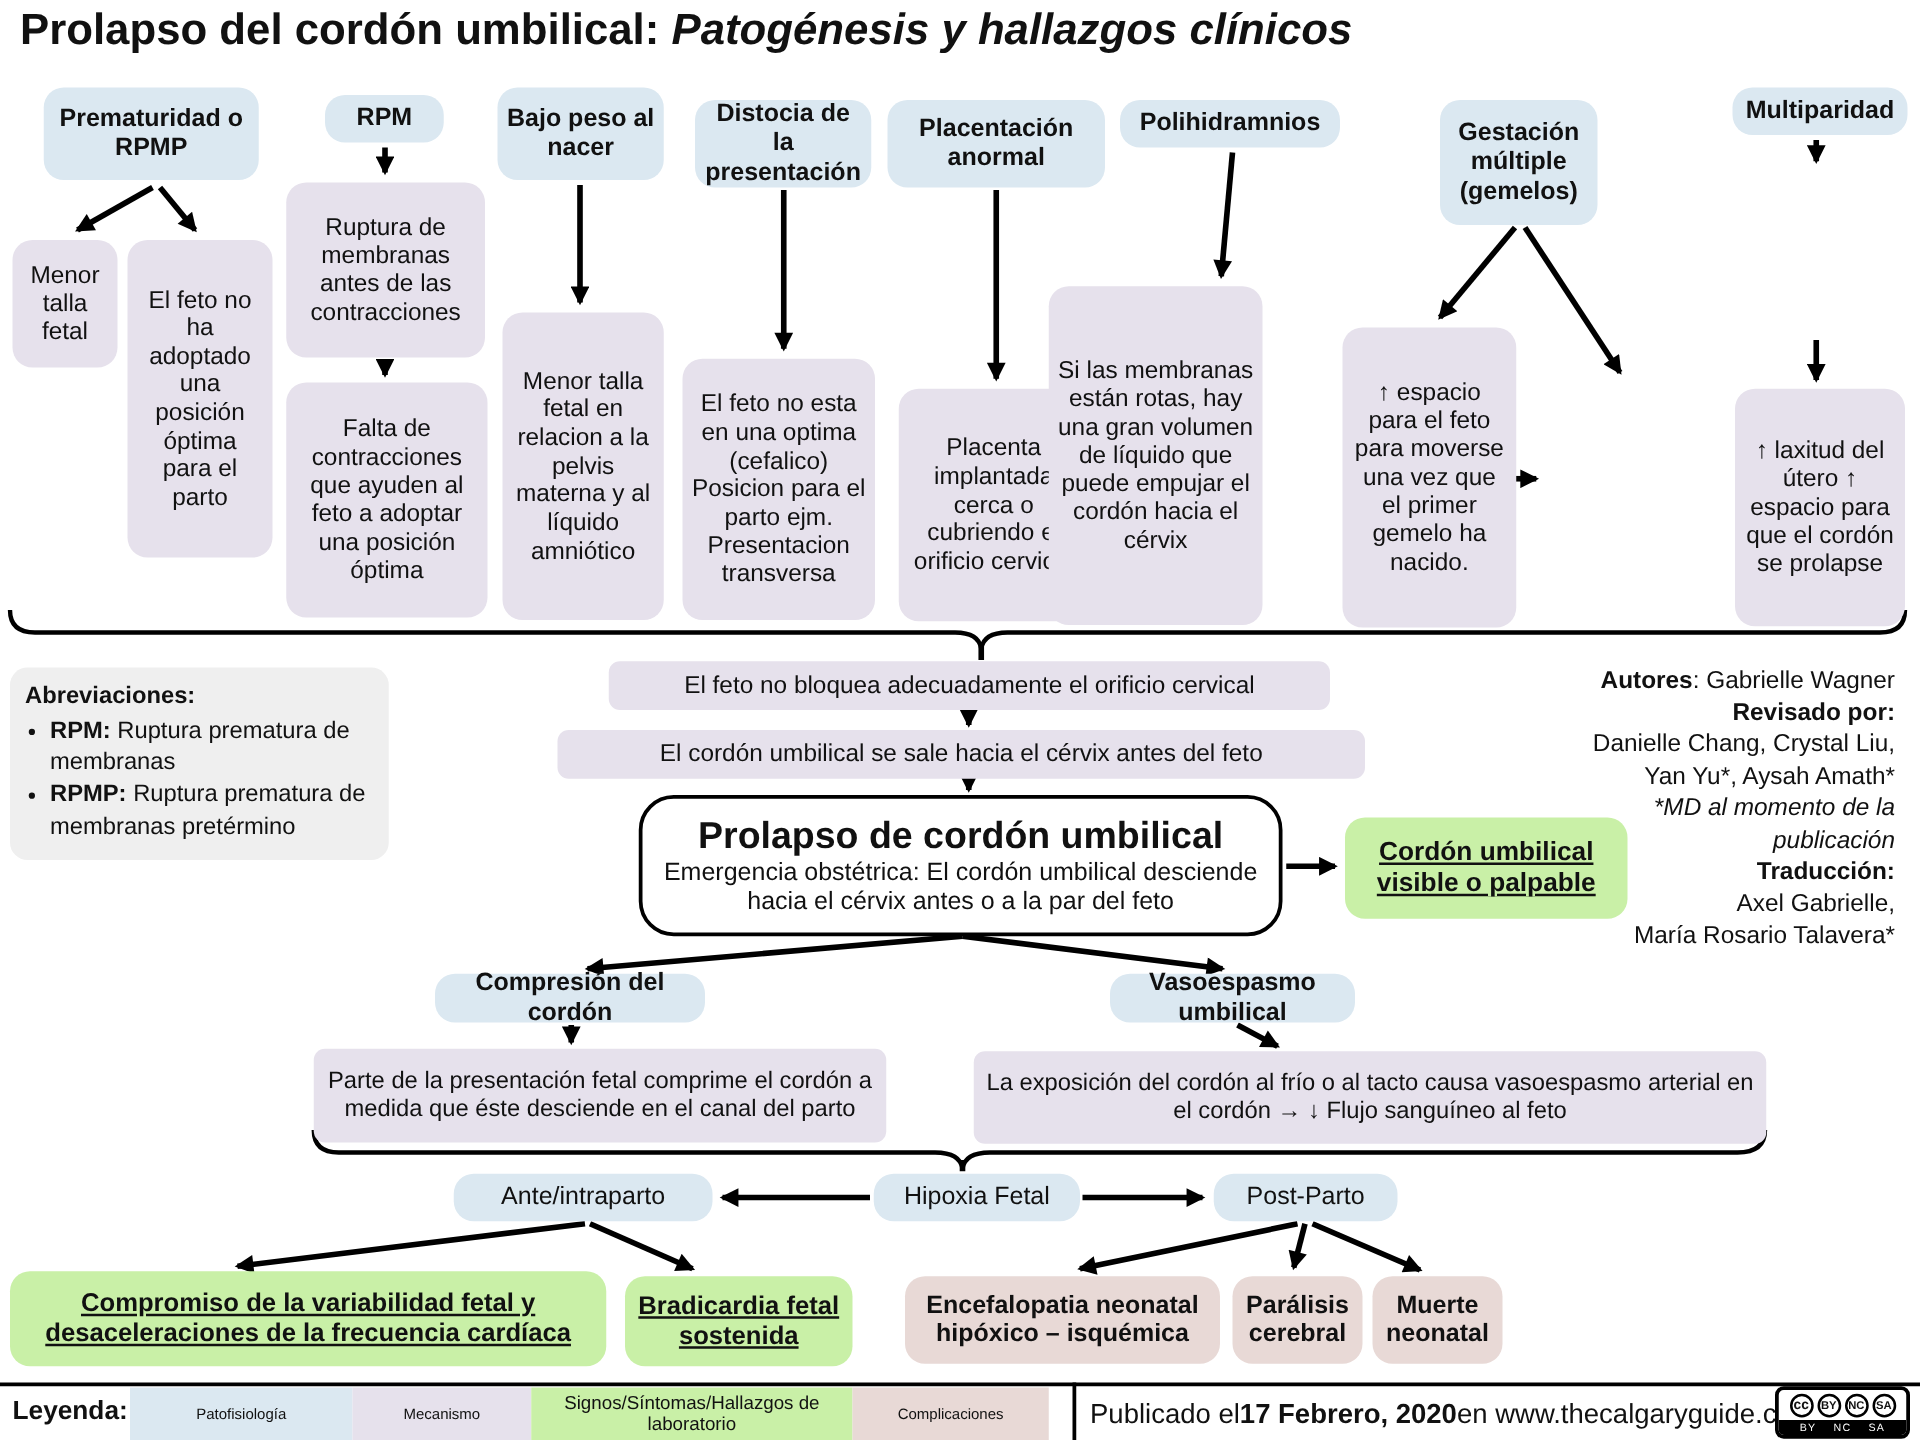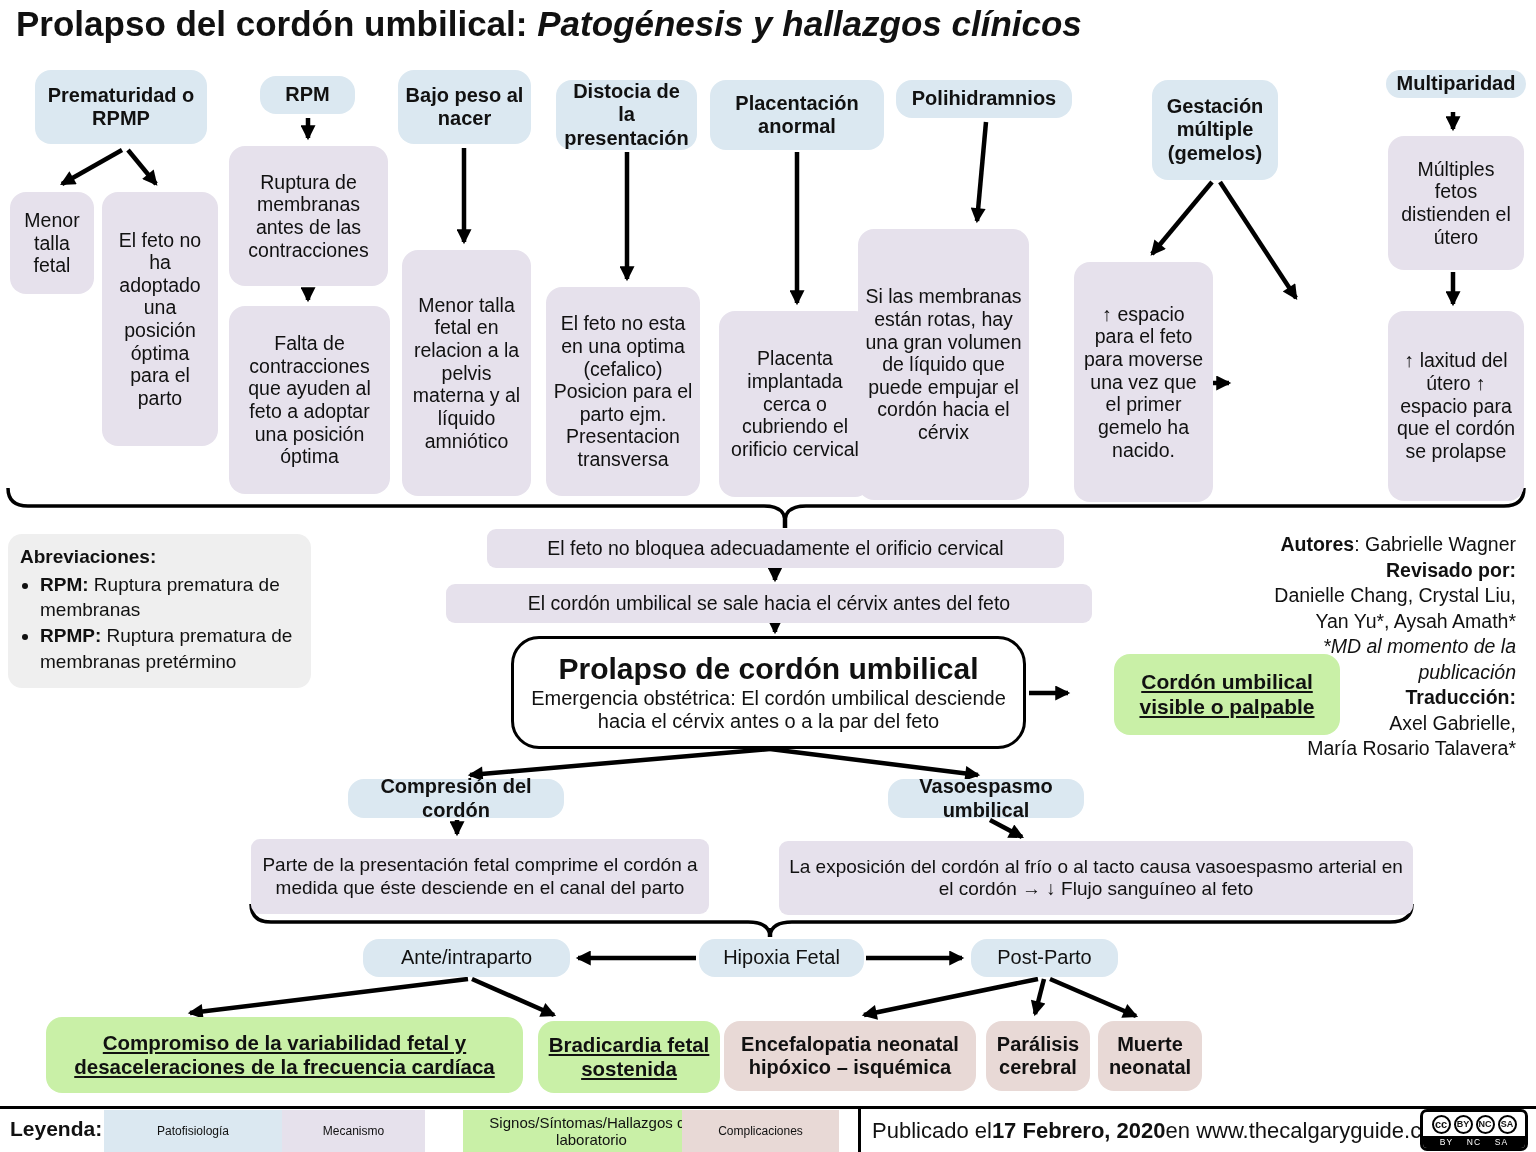--- a/index.html
+++ b/index.html
@@ -9,21 +9,21 @@
   }
   #arrow-layer{position:absolute;left:0;top:0;z-index:0;}
   .box{
     position:absolute;z-index:1;box-sizing:border-box;
     display:flex;align-items:center;justify-content:center;
     text-align:center;border-radius:16px;padding:4px 7px;
     font-size:19.5px;line-height:1.16;
   }
   .blue{background:#dbe8f1;}
   .lav{background:#e6e1ec;}
-  .green{background:#c9f0a7;margin-left:38px;}
+  .green{background:#c9f0a7;}
   .rose{background:#e8d9d6;}
   .gray{background:#efefef;}
   .bold{font-weight:bold;}
   .ul{text-decoration:underline;}
   .hdr{font-weight:bold;font-size:20px;}
   .bar{border-radius:9px;}
   .sq{border-radius:0;}
   #title{position:absolute;left:16px;top:4px;font-size:35px;font-weight:bold;white-space:nowrap;z-index:1;}
   #title .it{font-style:italic;}
   #abbrev{align-items:flex-start;justify-content:flex-start;text-align:left;border-radius:14px;padding:10px 12px;font-size:19px;line-height:1.35;display:block;}
@@ -93,32 +93,31 @@
 
   <div id="title"><span>Prolapso del cordón umbilical: </span><span class="it">Patogénesis y hallazgos clínicos</span></div>
 
   <div class="box blue hdr" style="left:35px;top:70px;width:172px;height:74px;">Prematuridad o RPMP</div>
   <div class="box blue hdr" style="left:260px;top:76px;width:95px;height:38px;">RPM</div>
   <div class="box blue hdr" style="left:398px;top:70px;width:133px;height:74px;">Bajo peso al nacer</div>
   <div class="box blue hdr" style="left:556px;top:80px;width:141px;height:70px;">Distocia de la presentación</div>
   <div class="box blue hdr" style="left:710px;top:80px;width:174px;height:70px;">Placentación anormal</div>
   <div class="box blue hdr" style="left:896px;top:80px;width:176px;height:38px;">Polihidramnios</div>
   <div class="box blue hdr" style="left:1152px;top:80px;width:126px;height:100px;">Gestación múltiple (gemelos)</div>
-  <div class="box blue hdr" style="left:1386px;top:70px;width:140px;height:28px;">Multiparidad</div>
+  <div class="box blue hdr" style="left:1386px;top:70px;width:140px;height:38px;">Multiparidad</div>
 
   <div class="box lav" style="left:10px;top:192px;width:84px;height:102px;">Menor talla fetal</div>
   <div class="box lav" style="left:102px;top:192px;width:116px;height:254px;">El feto no ha adoptado una posición óptima para el parto</div>
   <div class="box lav" style="left:229px;top:146px;width:159px;height:140px;">Ruptura de membranas antes de las contracciones</div>
   <div class="box lav" style="left:229px;top:306px;width:161px;height:188px;">Falta de contracciones que ayuden al feto a adoptar una posición óptima</div>
   <div class="box lav" style="left:402px;top:250px;width:129px;height:246px;">Menor talla fetal en relacion a la pelvis materna y al líquido amniótico</div>
   <div class="box lav" style="left:546px;top:287px;width:154px;height:209px;">El feto no esta en una optima (cefalico) Posicion para el parto ejm. Presentacion transversa</div>
   <div class="box lav" style="left:719px;top:311px;width:152px;height:186px;">Placenta implantada cerca o cubriendo el orificio cervical</div>
-  <div class="box lav" style="left:858px;top:229px;width:171px;height:271px;">Si las membranas están rotas, hay una gran volumen de líquido que puede empujar el cordón hacia el cérvix</div>
+  <div class="box lav" style="left:839px;top:229px;width:171px;height:271px;">Si las membranas están rotas, hay una gran volumen de líquido que puede empujar el cordón hacia el cérvix</div>
   <div class="box lav" style="left:1074px;top:262px;width:139px;height:240px;">↑ espacio para el feto para moverse una vez que el primer gemelo ha nacido.</div>
-  <div class="box lav" style="left:1388px;top:136px;width:136px;height:134px;">Múltiples fetos distienden el útero</div>
   <div class="box lav" style="left:1388px;top:311px;width:136px;height:190px;">↑ laxitud del útero ↑ espacio para que el cordón se prolapse</div>
 
   <div class="box gray" id="abbrev" style="left:8px;top:534px;width:303px;height:154px;">
     <span class="bold">Abreviaciones:</span>
     <ul>
       <li><span class="bold">RPM:</span><span> Ruptura prematura de membranas</span></li>
       <li><span class="bold">RPMP:</span><span> Ruptura prematura de membranas pretérmino</span></li>
     </ul>
   </div>
 

